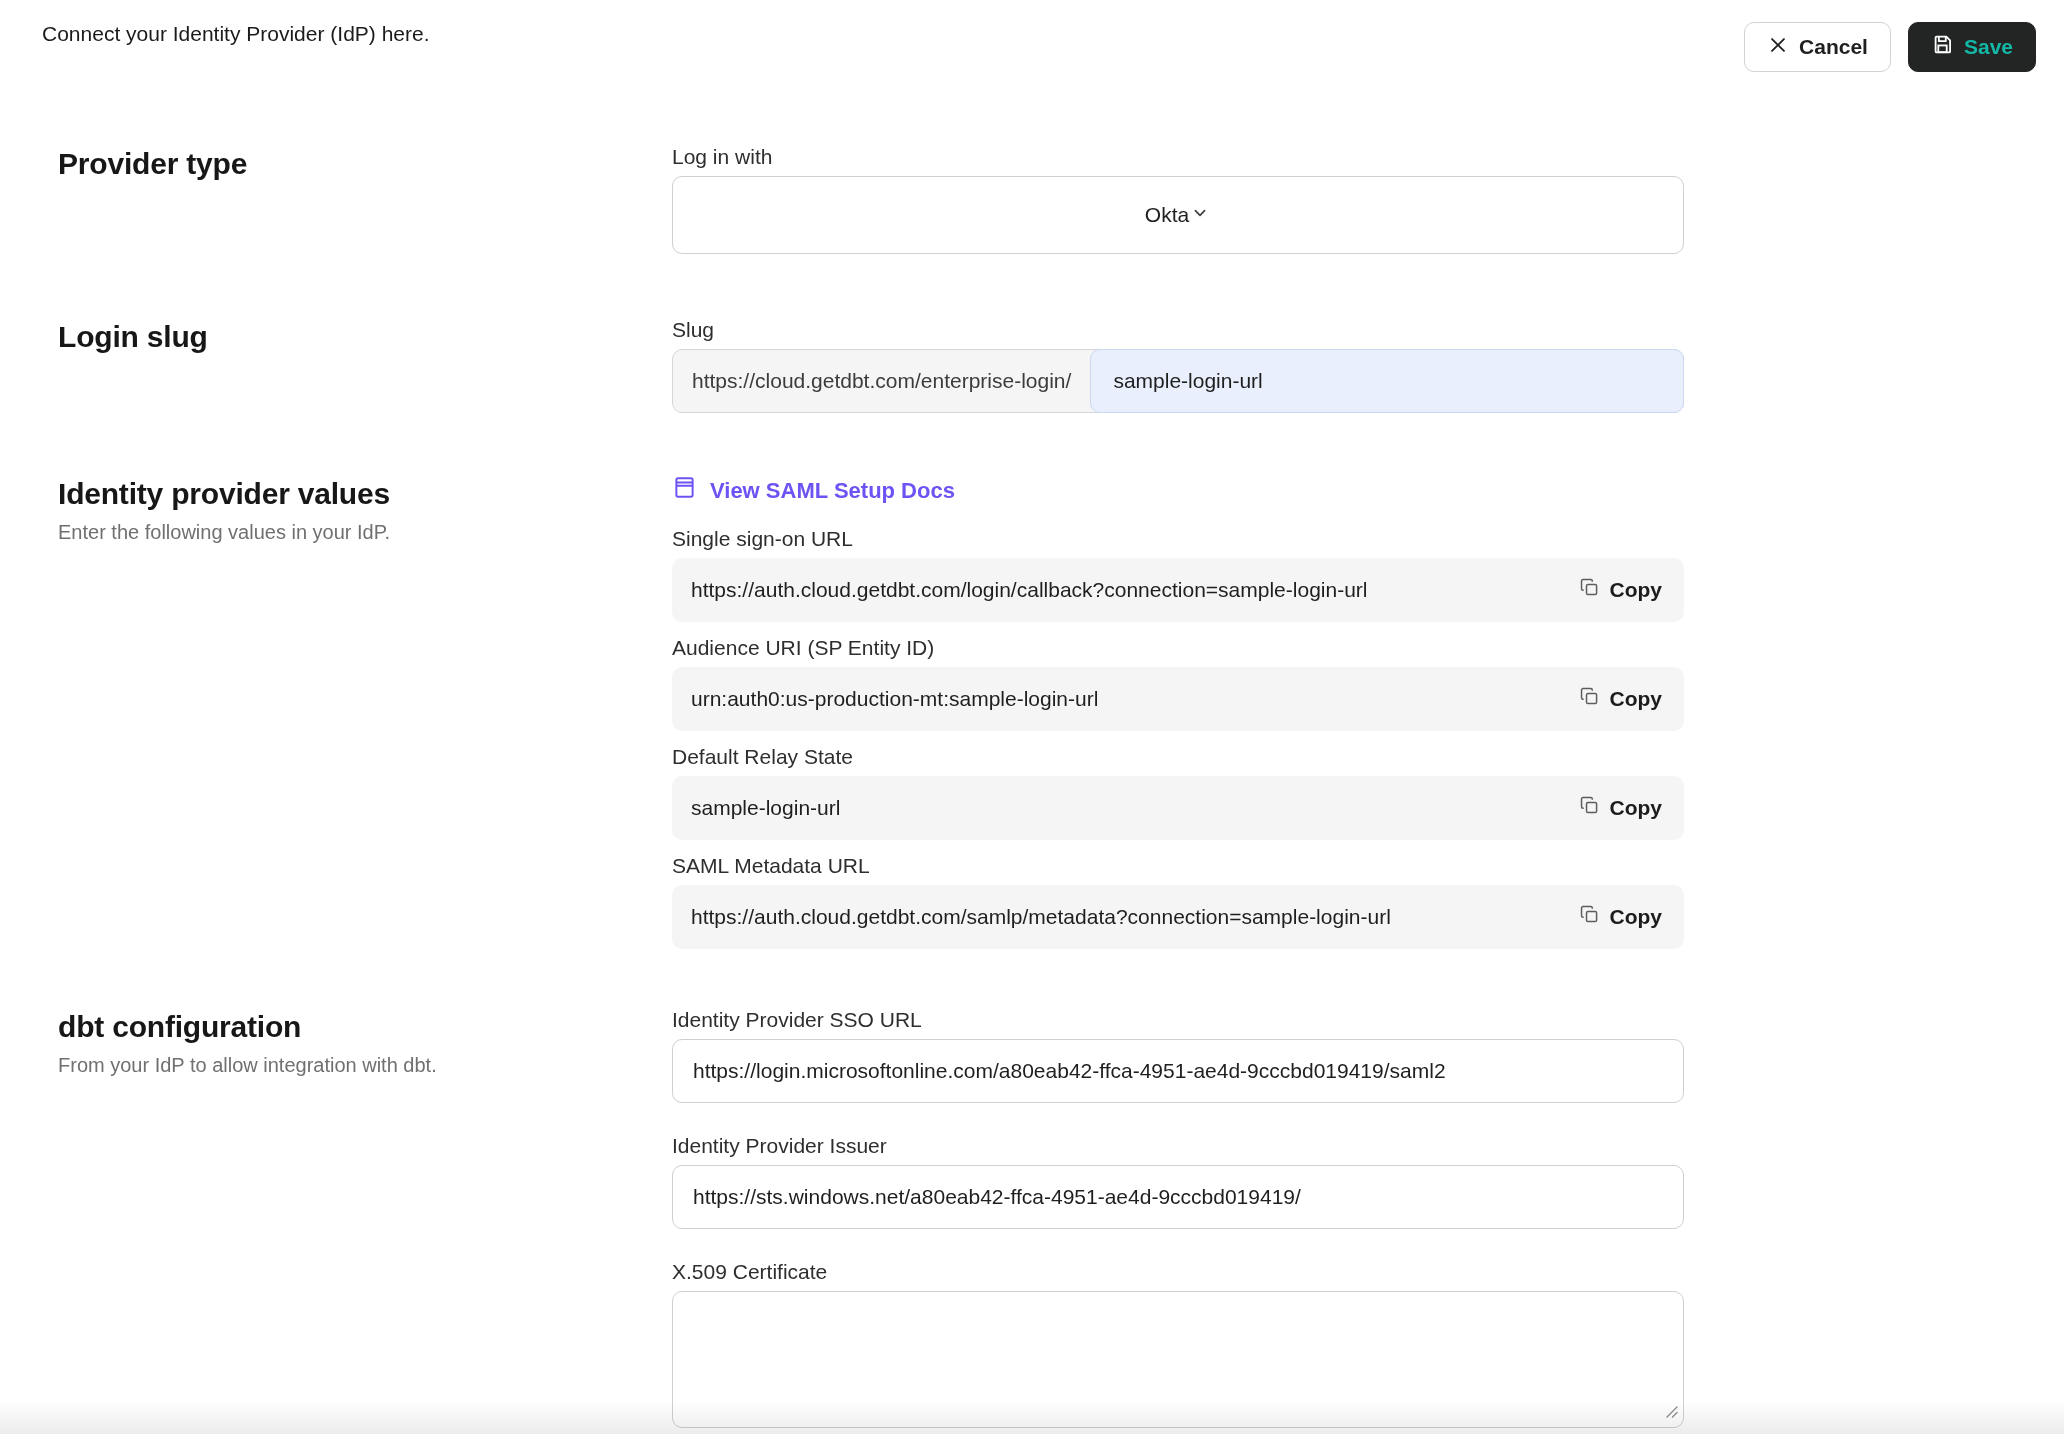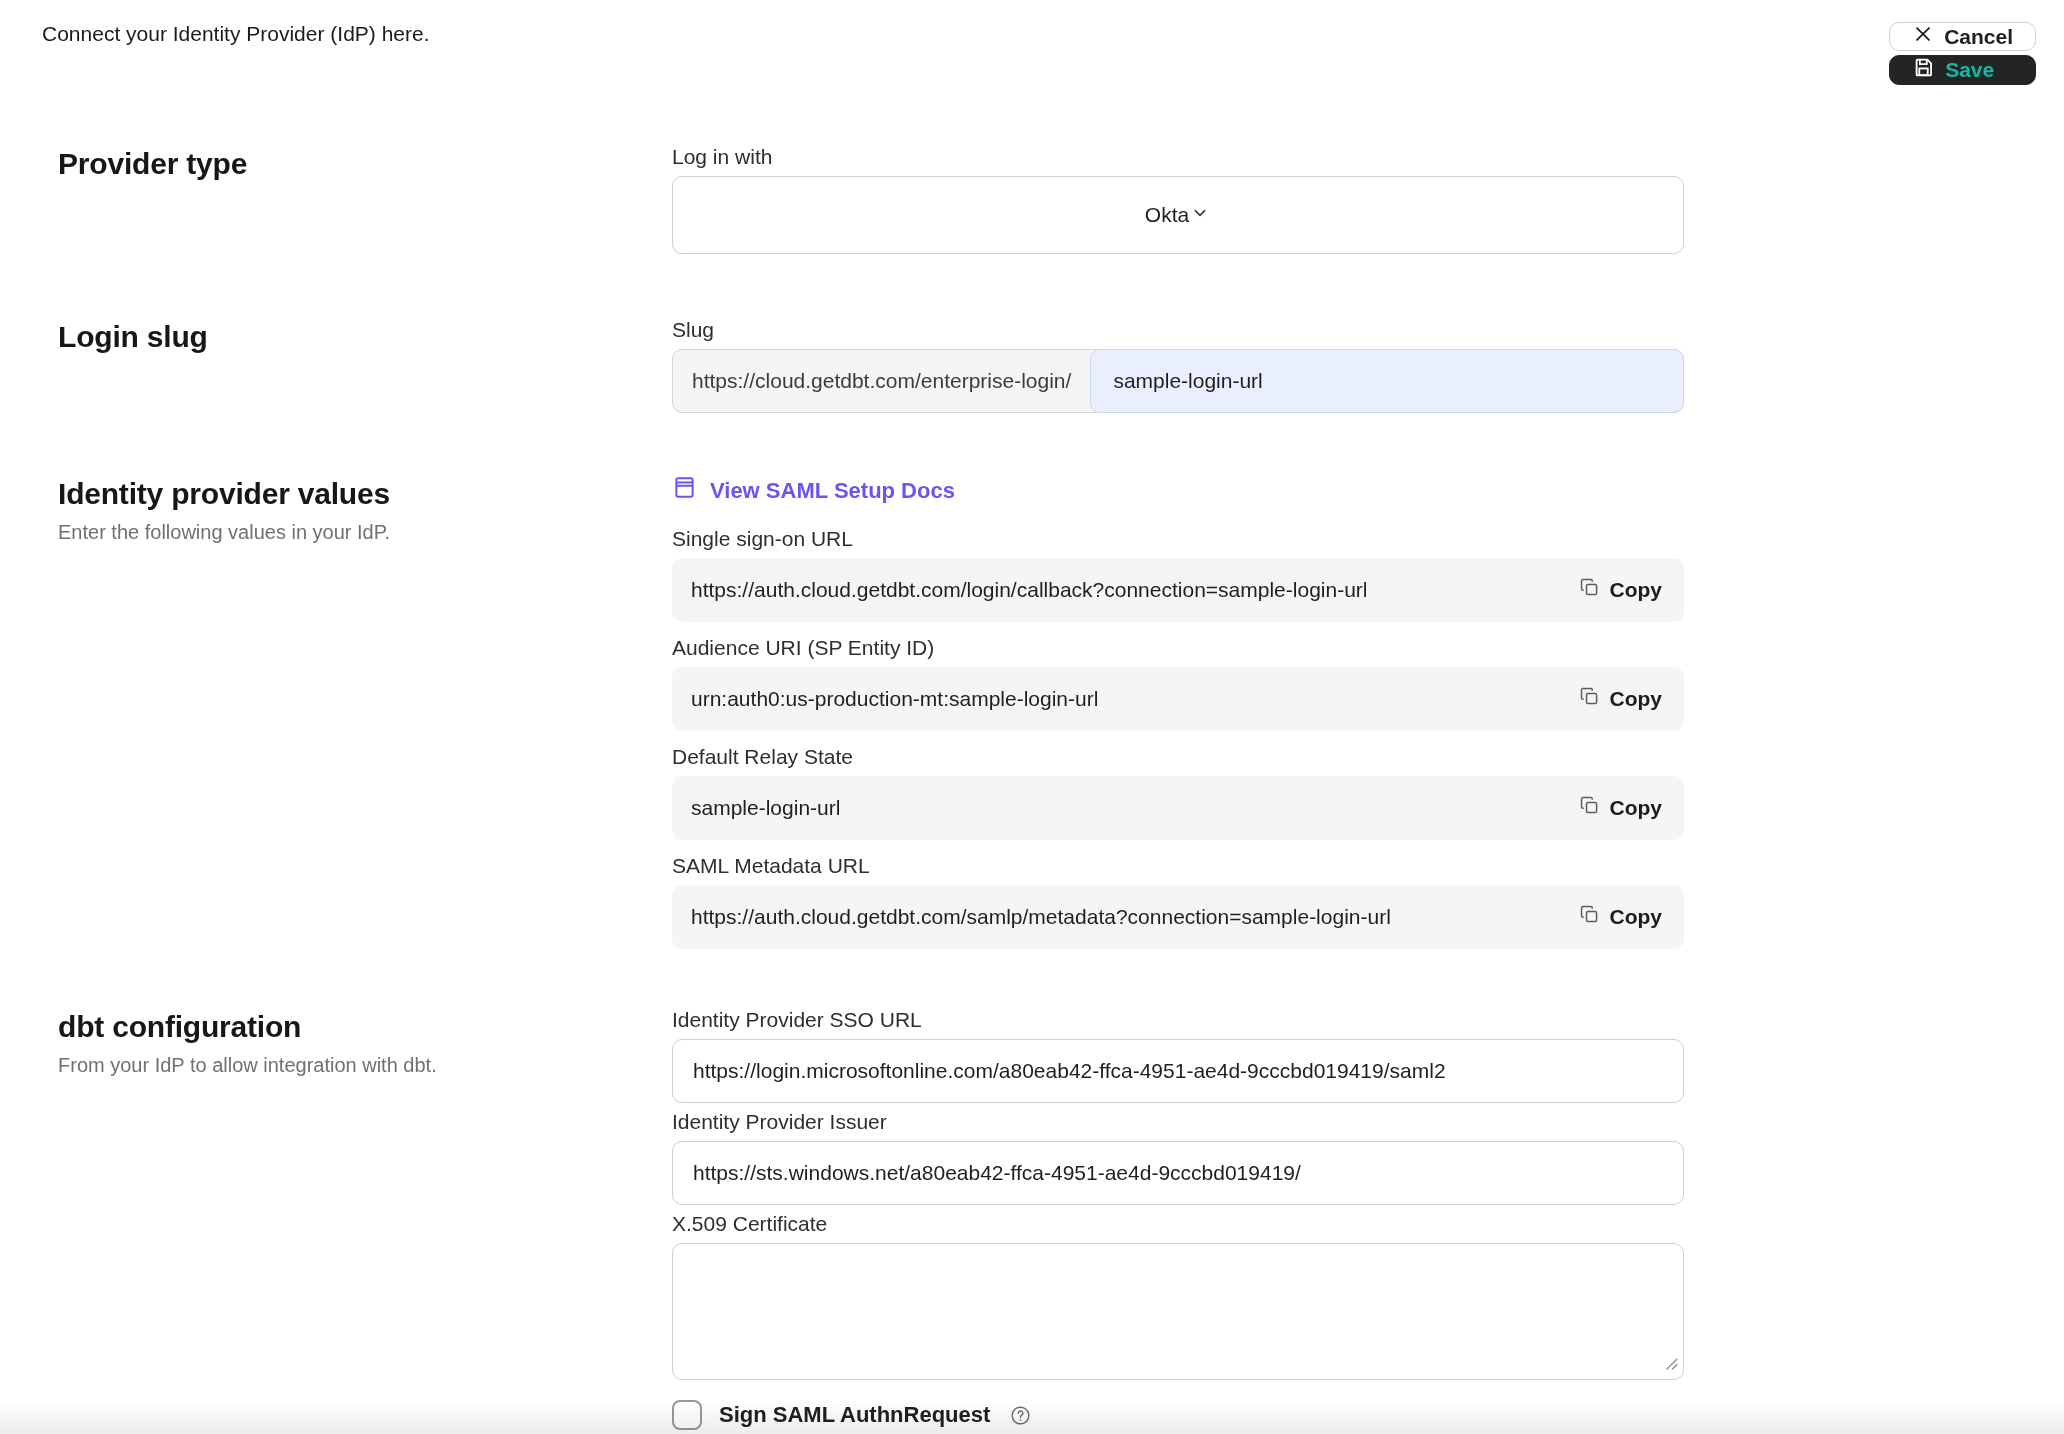--- a/index.html
+++ b/index.html
@@ -9,21 +9,21 @@
     position: relative; overflow: hidden;
     font-family: "Liberation Sans", sans-serif;
     color: #1f1f1f;
   }
   
   .topbar {
     display: flex; justify-content: space-between; 
     padding: 22px 28px 18px 42px; height: 92px;
   }
   .topbar-desc { font-size: 21px; color: #1b1b1b; }
-  .topbar-actions { display: flex; gap: 4px; flex-direction: column; }
+  .topbar-actions { display: flex; gap: 17px; }
   .btn {
     display: inline-flex; align-items: center; gap: 10px;
     height: 50px; padding: 0 22px;
     font-size: 21px; font-weight: 700; border-radius: 10px;
     cursor: pointer; font-family: inherit;
   }
   .btn-cancel { background: #ffffff; border: 1px solid #d2d2d2; color: #1f1f1f; }
   .btn-save { background: #222524; border: 1px solid #222524; color: #14b8a6; }
   
   .row { display: flex; padding-left: 58px; }
@@ -72,21 +72,21 @@
     background: transparent; border: none; cursor: pointer;
     font-size: 21px; font-weight: 700; color: #1c1c1c; font-family: inherit;
     padding: 8px 6px; border-radius: 8px;
   }
   
   .text-input {
     width: 100%; height: 64px; border: 1px solid #cfcfcf; border-radius: 10px;
     padding: 0 20px; font-size: 21px; color: #1f1f1f; background: #fff;
     font-family: Liberation Sans, sans-serif; outline: none;
   }
-  .input-block { margin-bottom: 7px; }
+  .input-block { margin-bottom: 31px; }
   .cert-area {
     width: 100%; height: 137px; border: 1px solid #cfcfcf; border-radius: 10px;
     background: #fff; position: relative; resize: none; font-family: inherit;
     font-size: 21px; padding: 14px 20px; outline: none; display: block;
   }
   .cert-wrap { position: relative; }
   .resize-handle { position: absolute; right: 5px; bottom: 5px; pointer-events: none; }
   
   .check-row { display: flex; align-items: center; gap: 17px; margin-top: 20px; }
   .checkbox {

